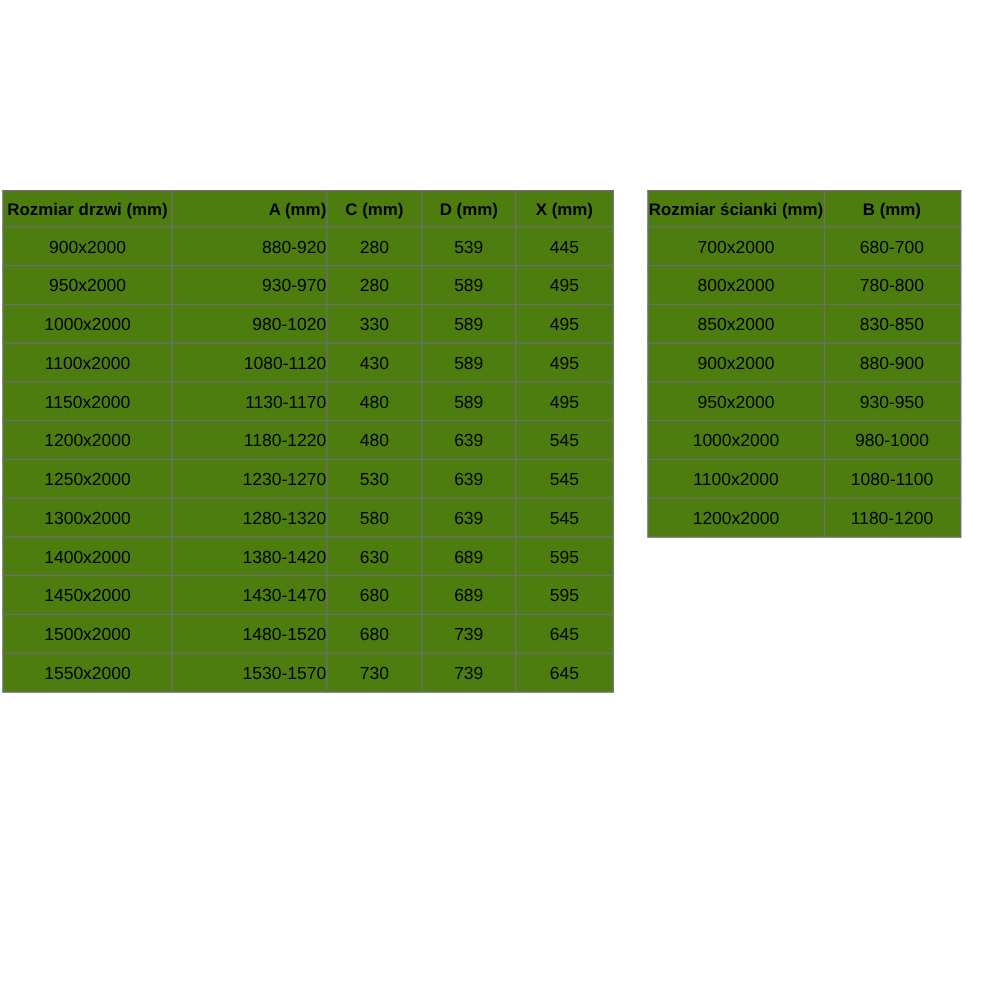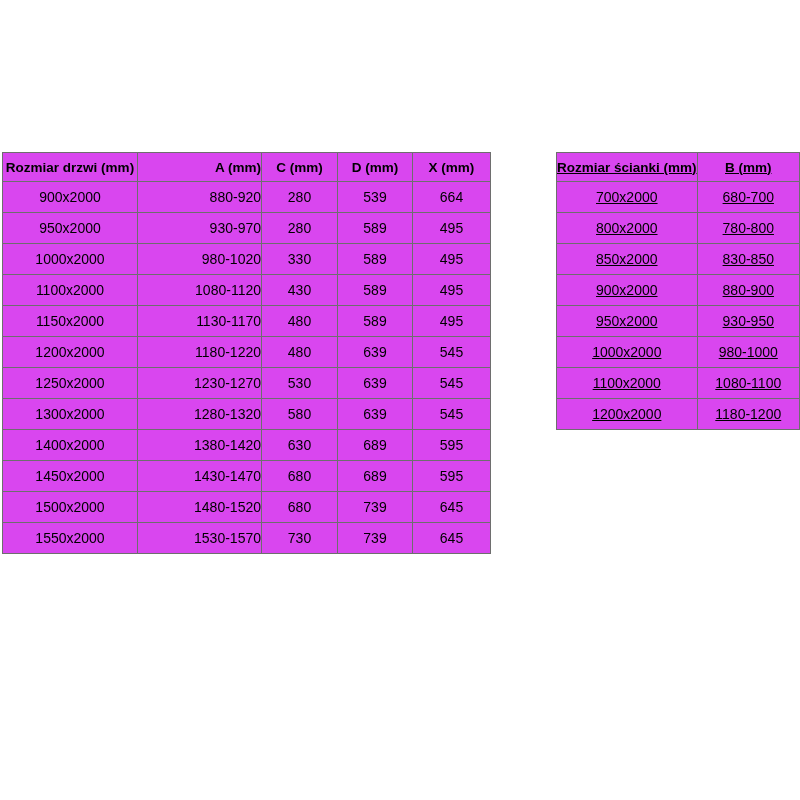--- a/index.html
+++ b/index.html
@@ -12,21 +12,21 @@
     background: #ffffff;
     font-family: "Liberation Sans", sans-serif;
     position: relative;
     color: #000000;
   }
   table.spec-table {
     border-collapse: collapse;
     table-layout: fixed;
     position: absolute;
     top: 152px;
-    background: #d946ef;
+    background: #4d7c0f;
   }
   table.spec-table th,
   table.spec-table td {
     border: 1px solid #6e6e6e;
     text-align: center;
     vertical-align: middle;
     padding: 0;
     overflow: hidden;
     white-space: nowrap;
   }
@@ -41,21 +41,21 @@
     height: 30px;
   }
   
   #door-table { left: 2px; }
   #door-table .c0 { width: 134px; }
   #door-table .c1 { width: 123px; text-align: right; }
   #door-table .c2 { width: 75px; }
   #door-table .c3 { width: 74px; }
   #door-table .c4 { width: 77px; }
   
-  #wall-table { left: 556px; text-decoration: underline; }
+  #wall-table { left: 518px; }
   #wall-table .c0 { width: 137px; }
   #wall-table .c1 { width: 108px; }
 </style>
 </head>
 <body>
 
 <table id="door-table" class="spec-table">
     <thead>
       <tr>
         <th class="c0">Rozmiar drzwi (mm)</th>
@@ -64,21 +64,21 @@
         <th class="c3">D (mm)</th>
         <th class="c4">X (mm)</th>
       </tr>
     </thead>
     <tbody>
       <tr>
         <td class="c0">900x2000</td>
         <td class="c1">880-920</td>
         <td class="c2">280</td>
         <td class="c3">539</td>
-        <td class="c4">664</td>
+        <td class="c4">445</td>
       </tr>
       <tr>
         <td class="c0">950x2000</td>
         <td class="c1">930-970</td>
         <td class="c2">280</td>
         <td class="c3">589</td>
         <td class="c4">495</td>
       </tr>
       <tr>
         <td class="c0">1000x2000</td>

